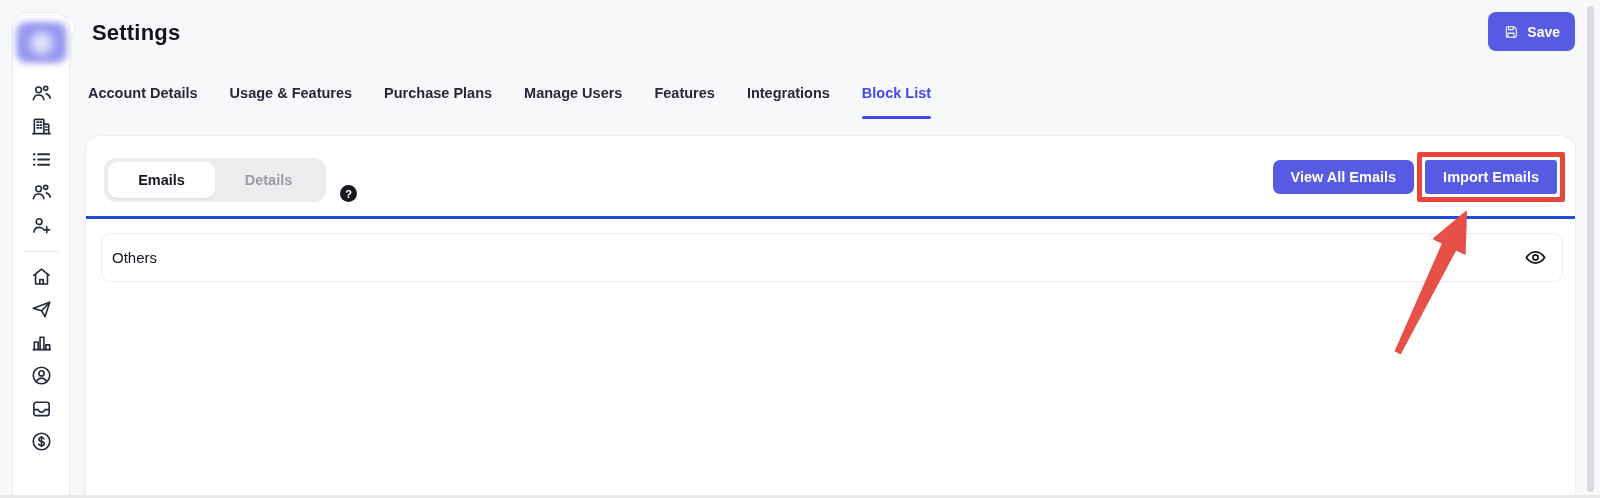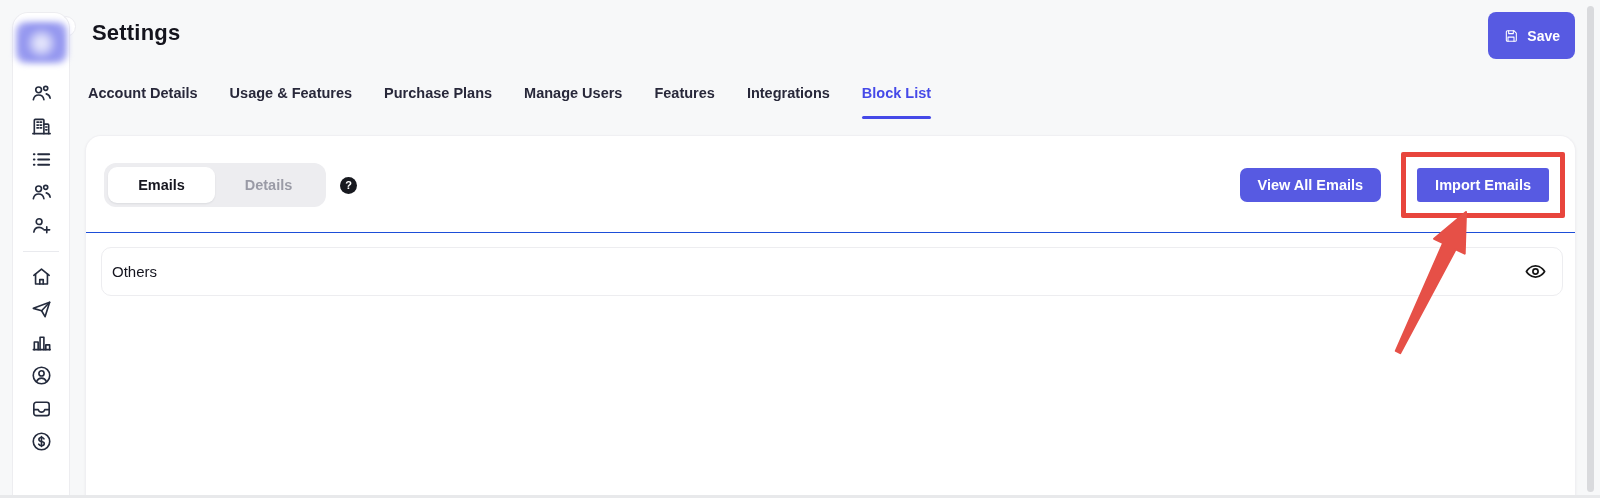--- a/index.html
+++ b/index.html
@@ -40,21 +40,21 @@
   }
   .nav-item svg { width:23px; height:23px; stroke:#242b3d; fill:none; stroke-width:1.7; stroke-linecap:round; stroke-linejoin:round; }
   .nav-divider { width:36px; height:1px; background:#e9eaee; margin:9px 0 8px; }
 
   
   .page-title {
     position:absolute; left:92px; top:20px;
     font-size:22px; font-weight:700; color:#14141d; letter-spacing:.2px;
   }
   .save-btn {
-    position:absolute; top:12px; right:25px; height:47px;
+    position:absolute; top:12px; right:25px; height:39px;
     background:#575ae2; color:#fff; border:none; border-radius:8px;
     display:flex; align-items:center; gap:8px; padding:0 15px;
     font-family:inherit; font-size:14px; font-weight:700; cursor:pointer;
   }
   .save-btn svg { width:16px; height:16px; stroke:#fff; fill:none; stroke-width:1.6; stroke-linecap:round; stroke-linejoin:round; }
 
   
   .tabs {
     position:absolute; left:88px; top:85px;
     display:flex; gap:32px; align-items:flex-start;
@@ -70,47 +70,47 @@
   }
 
   
   .card {
     position:absolute; left:85px; top:135px; width:1491px; height:363px;
     background:#fff; border:1px solid #f0f0f3; border-bottom:none;
     border-radius:16px 16px 0 0;
     box-shadow:0 1px 3px rgba(16,24,40,.05);
   }
   .card-header {
-    display:flex; align-items:center;
+    display:flex; align-items:flex-end;
     padding:16px 16px 14px 18px;
-    border-bottom:1px solid #1d4ed8;
+    border-bottom:3px solid #1d4ed8;
   }
   .segmented {
     background:#ededf0; border-radius:12px; padding:4px; display:flex;
   }
   .segment {
     width:107px; height:36px; border-radius:9px;
     display:flex; align-items:center; justify-content:center;
     font-size:14.5px; font-weight:700; cursor:pointer;
   }
   .segment.active { background:#fff; color:#16161f; box-shadow:0 1px 2px rgba(16,24,40,.08); }
   .segment.inactive { color:#9a9ba6; }
   .help-badge {
     width:17px; height:17px; border-radius:50%; background:#17191f; color:#fff;
     font-size:11px; font-weight:700; display:flex; align-items:center; justify-content:center;
     margin-left:14px; cursor:pointer;
   }
-  .header-actions { margin-left:auto; display:flex; align-items:center; gap:20px; }
+  .header-actions { margin-left:auto; display:flex; align-items:center; gap:3px; }
   .btn-indigo {
     background:#575ae2; color:#fff; border:none; border-radius:7px;
     height:34px; padding:0 18px; font-family:inherit;
     font-size:14.5px; font-weight:700; cursor:pointer; white-space:nowrap;
   }
   .red-highlight {
-    border:5px solid #e8453c; padding:11px; background:#fff; border-radius:2px;
+    border:5px solid #e8453c; padding:3px; background:#fff; border-radius:2px;
     margin-right:-6px;
   }
   .red-highlight .btn-indigo { border-radius:3px; }
 
   .info-row { padding:15px 18px 0; font-size:15.5px; color:#8f95a3; }
   .learn-more { color:#3f46e5; font-weight:700; font-size:13.5px; margin-left:7px; cursor:pointer; text-decoration:none; }
 
   .list-row {
     margin:14px 12px 0 15px; height:49px;
     border:1px solid #ededf0; border-radius:10px;

